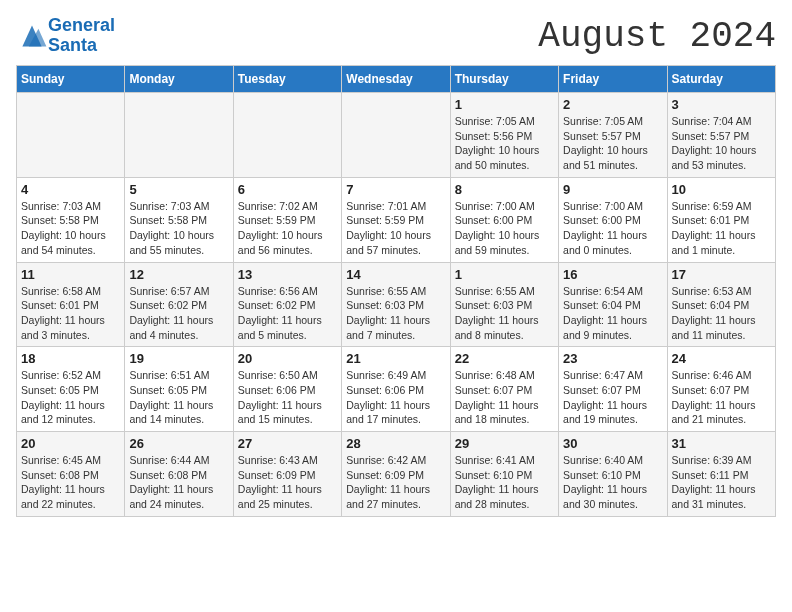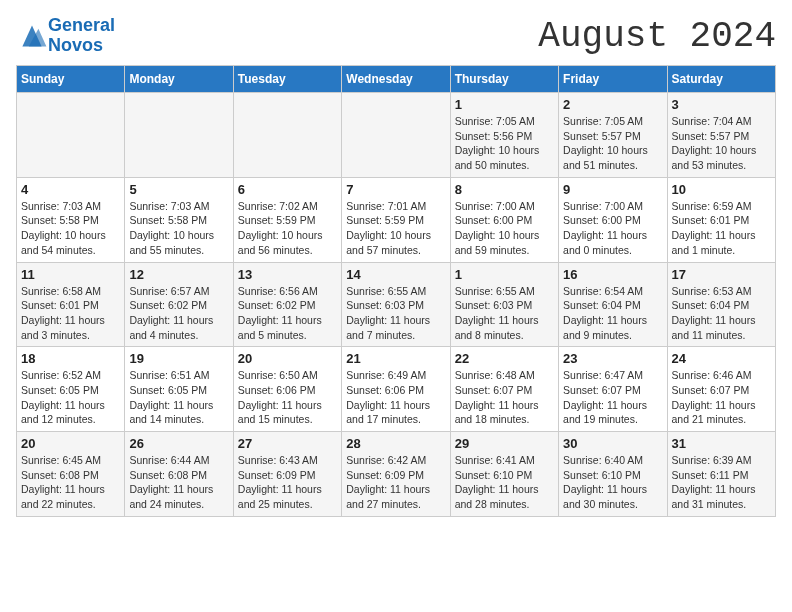--- a/index.html
+++ b/index.html
@@ -94,21 +94,21 @@
 <body>
 
 <div class="header">
   <div class="logo">
     <svg class="logo-icon" viewBox="0 0 40 34" xmlns="http://www.w3.org/2000/svg">
       <polygon points="8,30 20,4 32,30" fill="#1a6cb5" opacity="0.85"></polygon>
       <polygon points="16,30 28,8 38,30" fill="#1a6cb5" opacity="0.6"></polygon>
     </svg>
     <div class="logo-text">
       <div><span>General</span></div>
-      <div><span>Novos</span></div>
+      <div><span>Santa</span></div>
     </div>
   </div>
   <div class="title-block">
     <div class="month-title">August 2024</div>
   </div>
 </div>
 
 <table>
   <thead>
     <tr id="weekday-header">

